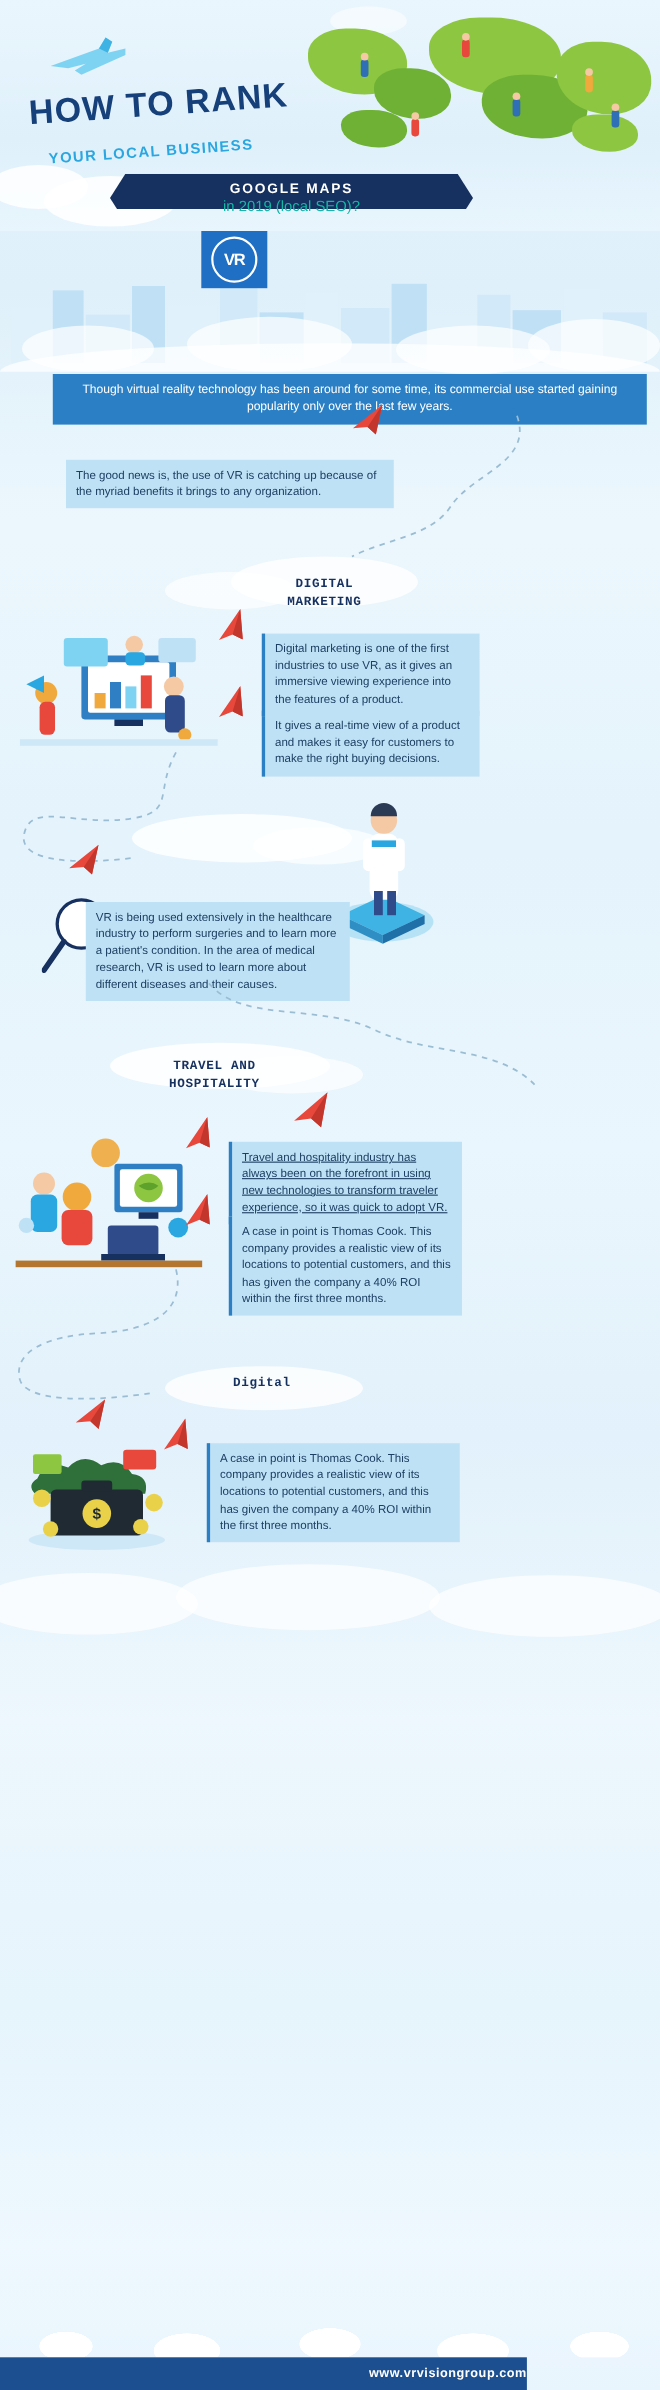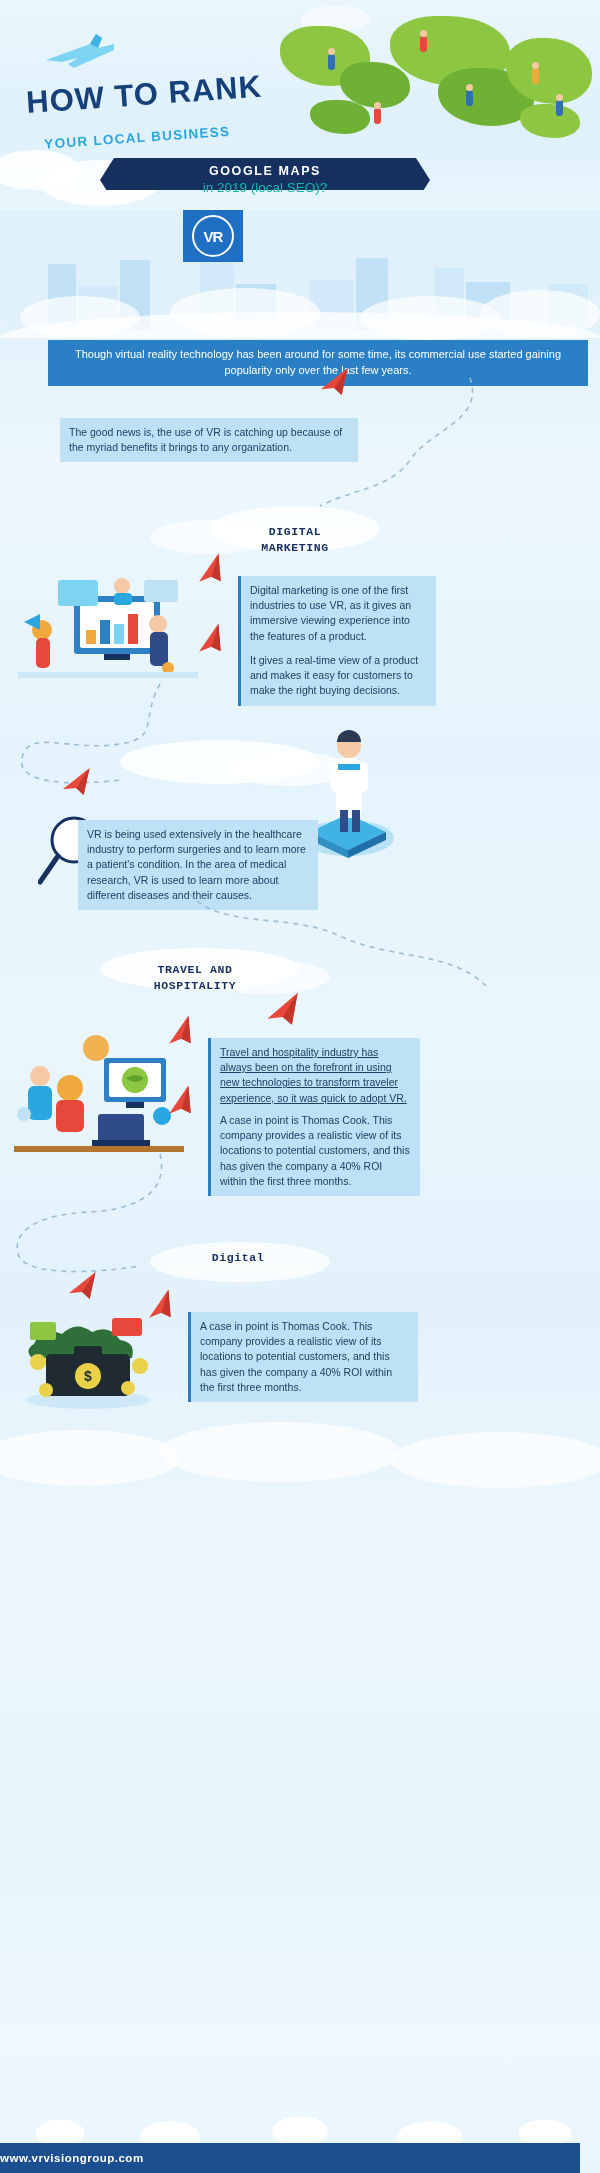--- a/index.html
+++ b/index.html
@@ -66,22 +66,22 @@
   .sectitle{position:absolute;color:#16305f;font-weight:bold;font-size:11.5px;text-align:center;letter-spacing:.6px;line-height:1.35;text-transform:uppercase;font-family:Liberation Mono, monospace;}
   .sectitle.cap{text-transform:none;}
   
   .plane{position:absolute;width:34px;height:24px;}
   
   .dash{position:absolute;}
   
   .illus{position:absolute;}
   
   .footnote{position:absolute;left:50px;width:500px;text-align:center;color:#1d3f63;font-size:10px;line-height:1.5;}
-  .urlbar{position:absolute;left:0;bottom:0;width:580px;height:30px;background:#1c4f8f;color:#fff;
-    display:flex;align-items:center;justify-content:flex-start;font-size:11.5px;font-weight:bold;letter-spacing:.5px;}
+  .urlbar{position:absolute;left:0;bottom:0;width:479px;height:30px;background:#1c4f8f;color:#fff;
+    display:flex;align-items:center;justify-content:flex-end;font-size:11.5px;font-weight:bold;letter-spacing:.5px;}
   .waves{position:absolute;left:0;bottom:30px;width:600px;height:70px;background:
      radial-gradient(40px 22px at 60px 60px,#ffffff 60%,transparent 61%),
      radial-gradient(50px 26px at 170px 64px,#ffffff 60%,transparent 61%),
      radial-gradient(46px 24px at 300px 58px,#ffffff 60%,transparent 61%),
      radial-gradient(54px 26px at 430px 64px,#ffffff 60%,transparent 61%),
      radial-gradient(44px 22px at 545px 60px,#ffffff 60%,transparent 61%);
   }
 </style>
 </head>
 <body>

